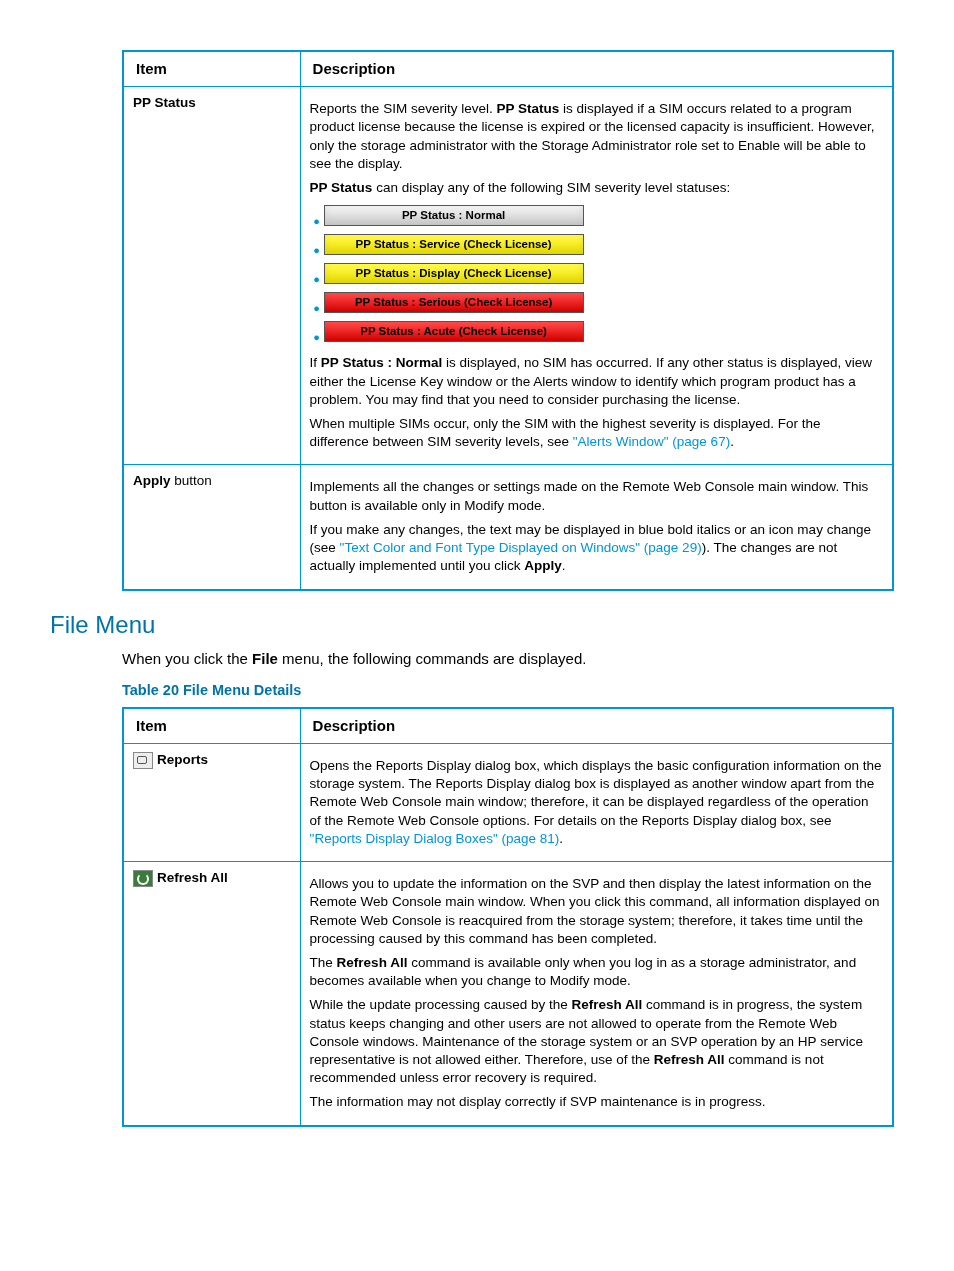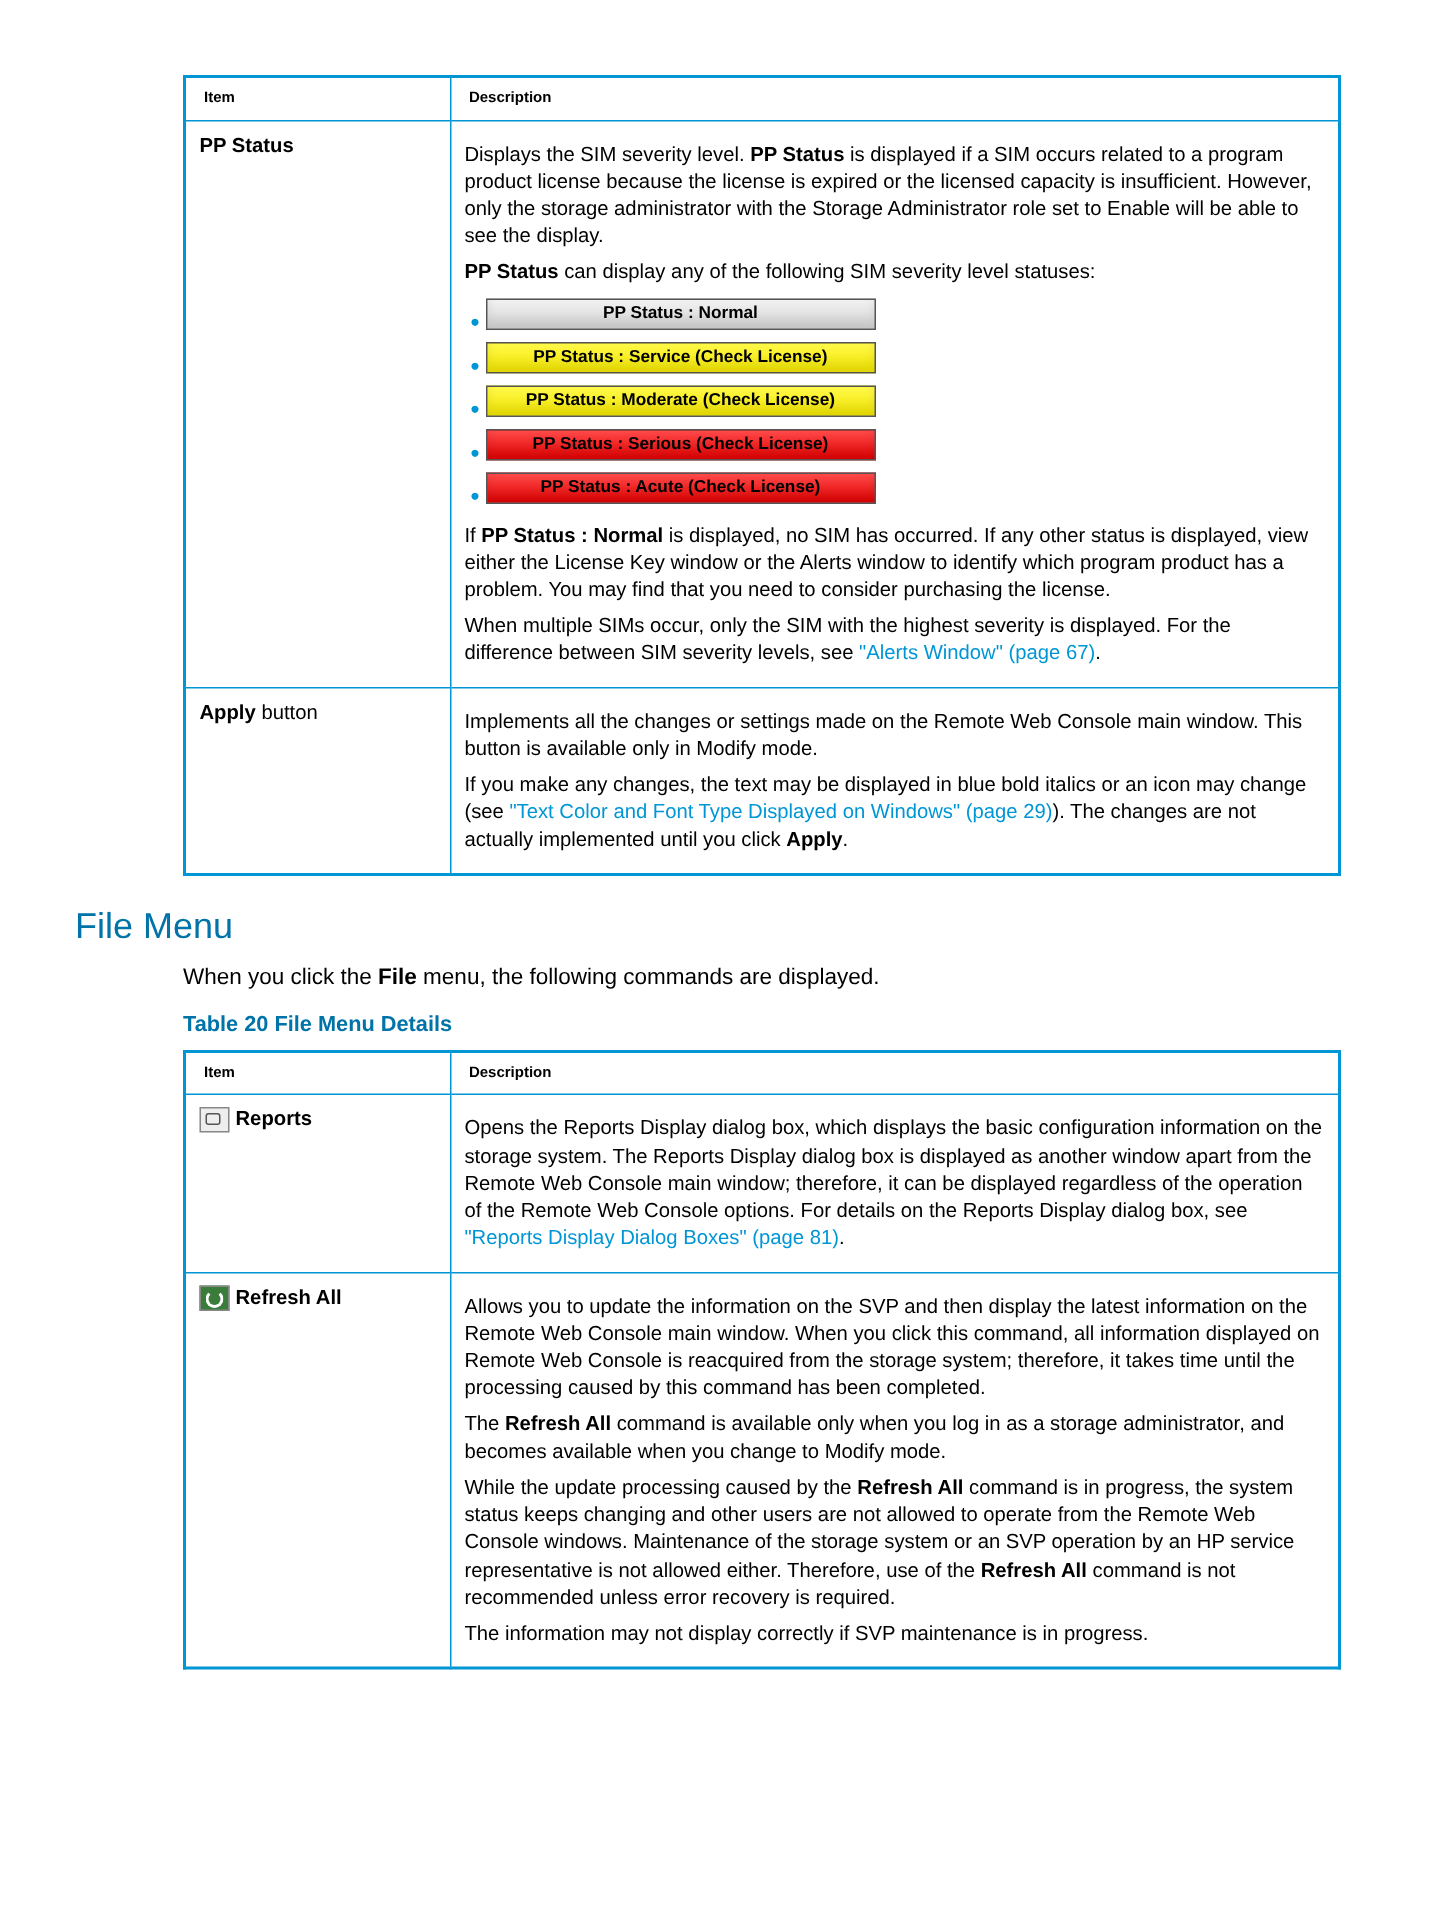--- a/index.html
+++ b/index.html
@@ -18,21 +18,21 @@
     margin-bottom: 18px;
   }
   th, td {
     border: 1px solid #0096d6;
     padding: 7px 9px;
     vertical-align: top;
     text-align: left;
   }
   th {
     font-weight: bold;
-    font-size: 10px;
+    font-size: 15px;
     padding-left: 12px;
   }
   .col-item { width: 23%; }
   .col-desc { width: 77%; }
   h2.section {
     font-family: Arial, Helvetica, sans-serif;
     font-weight: normal;
     color: #0073a8;
     font-size: 24px;
     margin: 14px 0 8px 0;
@@ -98,28 +98,28 @@
 <table>
   <tbody>
         <tr>
     <th class="col-item">Item</th>
     <th class="col-desc">Description</th>
   </tr>
   <tr>
     <td><b>PP Status</b></td>
     <td>
       <div class="para">
-        <span>Displays the SIM severity level. </span><b>PP Status</b><span> is displayed if a SIM occurs related to a program product license because the license is expired or the licensed capacity is insufficient. However, only the storage administrator with the Storage Administrator role set to Enable will be able to see the display.</span>
+        <span>Reports the SIM severity level. </span><b>PP Status</b><span> is displayed if a SIM occurs related to a program product license because the license is expired or the licensed capacity is insufficient. However, only the storage administrator with the Storage Administrator role set to Enable will be able to see the display.</span>
       </div>
       <div class="para">
         <b>PP Status</b><span> can display any of the following SIM severity level statuses:</span>
       </div>
       <div><span class="bullet">●</span><span class="status-bar st-normal">PP Status : Normal</span></div>
       <div><span class="bullet">●</span><span class="status-bar st-service">PP Status : Service (Check License)</span></div>
-      <div><span class="bullet">●</span><span class="status-bar st-moderate">PP Status : Moderate (Check License)</span></div>
+      <div><span class="bullet">●</span><span class="status-bar st-moderate">PP Status : Display (Check License)</span></div>
       <div><span class="bullet">●</span><span class="status-bar st-serious">PP Status : Serious (Check License)</span></div>
       <div><span class="bullet">●</span><span class="status-bar st-acute">PP Status : Acute (Check License)</span></div>
       <div class="para">
         <span>If </span><b>PP Status : Normal</b><span> is displayed, no SIM has occurred. If any other status is displayed, view either the License Key window or the Alerts window to identify which program product has a problem. You may find that you need to consider purchasing the license.</span>
       </div>
       <div class="para">
         <span>When multiple SIMs occur, only the SIM with the highest severity is displayed. For the difference between SIM severity levels, see </span><span class="link">"Alerts Window" (page 67)</span><span>.</span>
       </div>
     </td>
   </tr>

